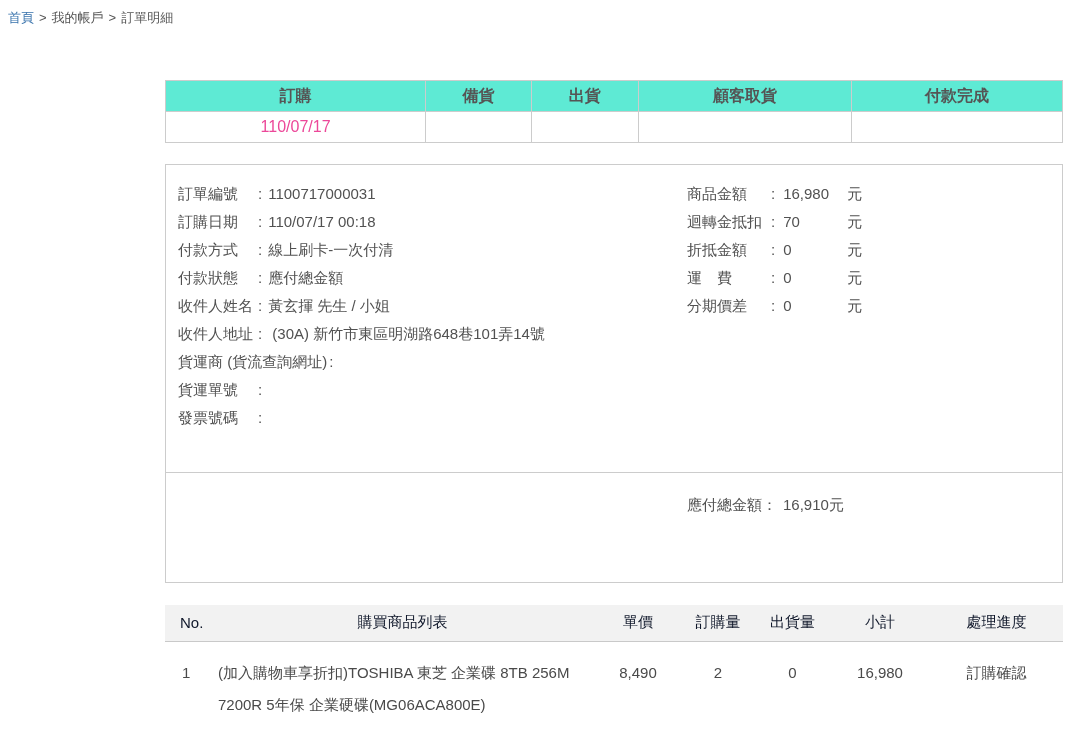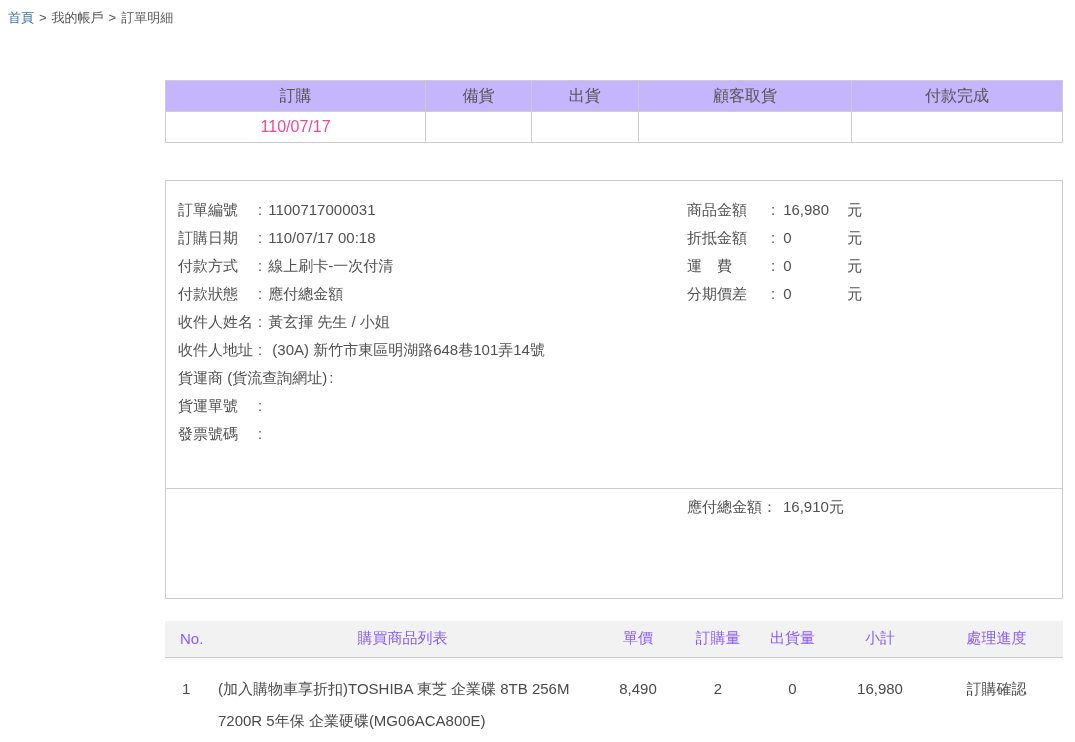--- a/index.html
+++ b/index.html
@@ -15,42 +15,42 @@
   .breadcrumb .bc-sep { margin: 0 5px; color: #555; }
 
   .content { width: 898px; margin-left: 165px; }
 
   
   table.status-table { width: 100%; border-collapse: collapse; table-layout: fixed; margin-top: 52px; }
   table.status-table th, table.status-table td {
     border: 1px solid #cccccc; height: 31px; text-align: center;
     font-weight: normal; font-size: 16px;
   }
-  table.status-table th { background: #c4b5fd; color: #555; }
+  table.status-table th { background: #5eead4; color: #555; font-weight: bold; }
   table.status-table td { color: #ec4899; background: #fff; }
 
   
-  .detail-box { border: 1px solid #cccccc; margin-top: 37px; background: #fff; }
+  .detail-box { border: 1px solid #cccccc; margin-top: 21px; background: #fff; }
   .detail-main { display: flex; padding: 15px 10px 40px 12px; }
   .detail-left { width: 509px; }
   .detail-right { flex: 1; }
   .info-row { line-height: 28px; font-size: 15px; white-space: pre-wrap; }
   .info-label { display: inline-block; min-width: 78px; }
   .info-colon { margin: 0 6px 0 2px; }
   .money-row { line-height: 28px; font-size: 15px; }
   .money-label { display: inline-block; width: 84px; white-space: pre; }
   .money-colon { margin-right: 8px; }
   .money-value { display: inline-block; width: 64px; }
-  .detail-total { border-top: 1px solid #cccccc; height: 110px; padding: 9px 0 0 521px; font-size: 15px; }
+  .detail-total { border-top: 1px solid #cccccc; height: 110px; padding: 23px 0 0 521px; font-size: 15px; }
   .total-colon { margin-right: 6px; }
 
   
   table.items-table { width: 100%; border-collapse: collapse; table-layout: fixed; margin-top: 22px; font-size: 15px; }
   table.items-table thead th {
-    background: #f2f2f2; height: 36px; font-weight: normal; color: #8b5cf6;
+    background: #f2f2f2; height: 36px; font-weight: normal; color: #0f172a;
     border-bottom: 1px solid #c9c9c9; text-align: center;
   }
   table.items-table thead th.col-no { text-align: left; padding-left: 15px; }
   table.items-table tbody td {
     padding-top: 15px; line-height: 32px; vertical-align: top;
     text-align: center; color: #4a4a4a; background: #fff;
   }
   table.items-table tbody td.cell-no { text-align: left; padding-left: 17px; }
   table.items-table tbody td.cell-name { text-align: left; padding-left: 8px; padding-right: 20px; }
 </style>
@@ -99,20 +99,21 @@
         <div class="info-row"><span class="info-label">付款方式</span><span class="info-colon">:</span><span>線上刷卡-一次付清</span></div>
         <div class="info-row"><span class="info-label">付款狀態</span><span class="info-colon">:</span><span>應付總金額</span></div>
         <div class="info-row"><span class="info-label">收件人姓名</span><span class="info-colon">:</span><span>黃玄揮 先生 / 小姐</span></div>
         <div class="info-row"><span class="info-label">收件人地址</span><span class="info-colon">:</span><span> (30A) 新竹市東區明湖路648巷101弄14號</span></div>
         <div class="info-row"><span class="info-label">貨運商 (貨流查詢網址)</span><span class="info-colon">:</span><span></span></div>
         <div class="info-row"><span class="info-label">貨運單號</span><span class="info-colon">:</span><span></span></div>
         <div class="info-row"><span class="info-label">發票號碼</span><span class="info-colon">:</span><span></span></div>
       </div>
       <div class="detail-right">
         <div class="money-row"><span class="money-label">商品金額</span><span class="money-colon">:</span><span class="money-value">16,980</span><span class="money-unit">元</span></div>
+        <div class="money-row"><span class="money-label">迴轉金抵扣</span><span class="money-colon">:</span><span class="money-value">70</span><span class="money-unit">元</span></div>
         <div class="money-row"><span class="money-label">折抵金額</span><span class="money-colon">:</span><span class="money-value">0</span><span class="money-unit">元</span></div>
         <div class="money-row"><span class="money-label">運　費</span><span class="money-colon">:</span><span class="money-value">0</span><span class="money-unit">元</span></div>
         <div class="money-row"><span class="money-label">分期價差</span><span class="money-colon">:</span><span class="money-value">0</span><span class="money-unit">元</span></div>
       </div>
     </div>
     <div class="detail-total">
       <span>應付總金額</span><span class="total-colon">：</span><span>16,910元</span>
     </div>
   </div>
 

